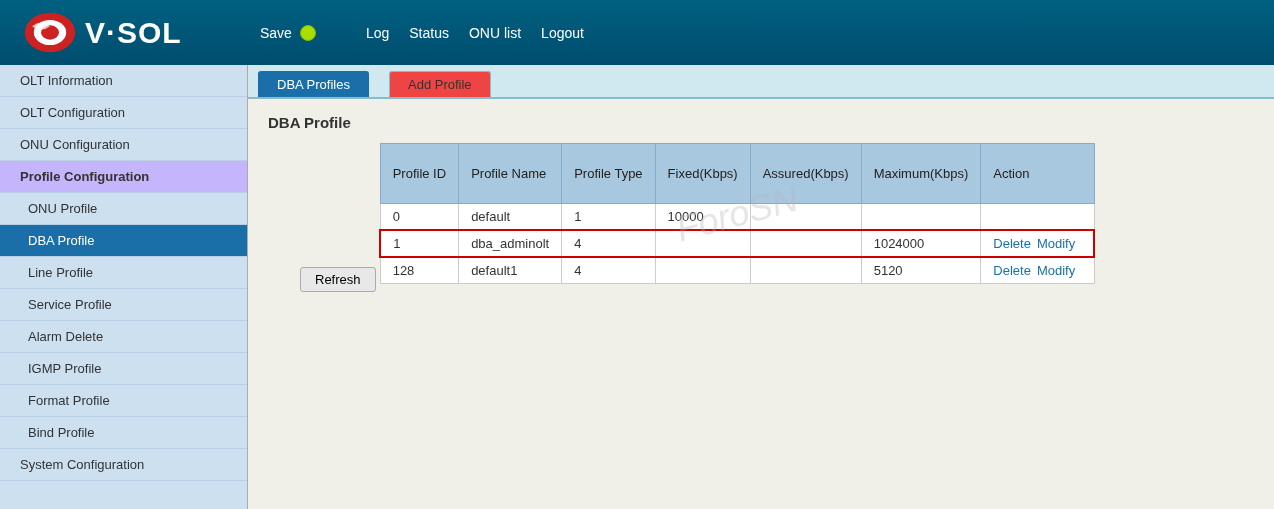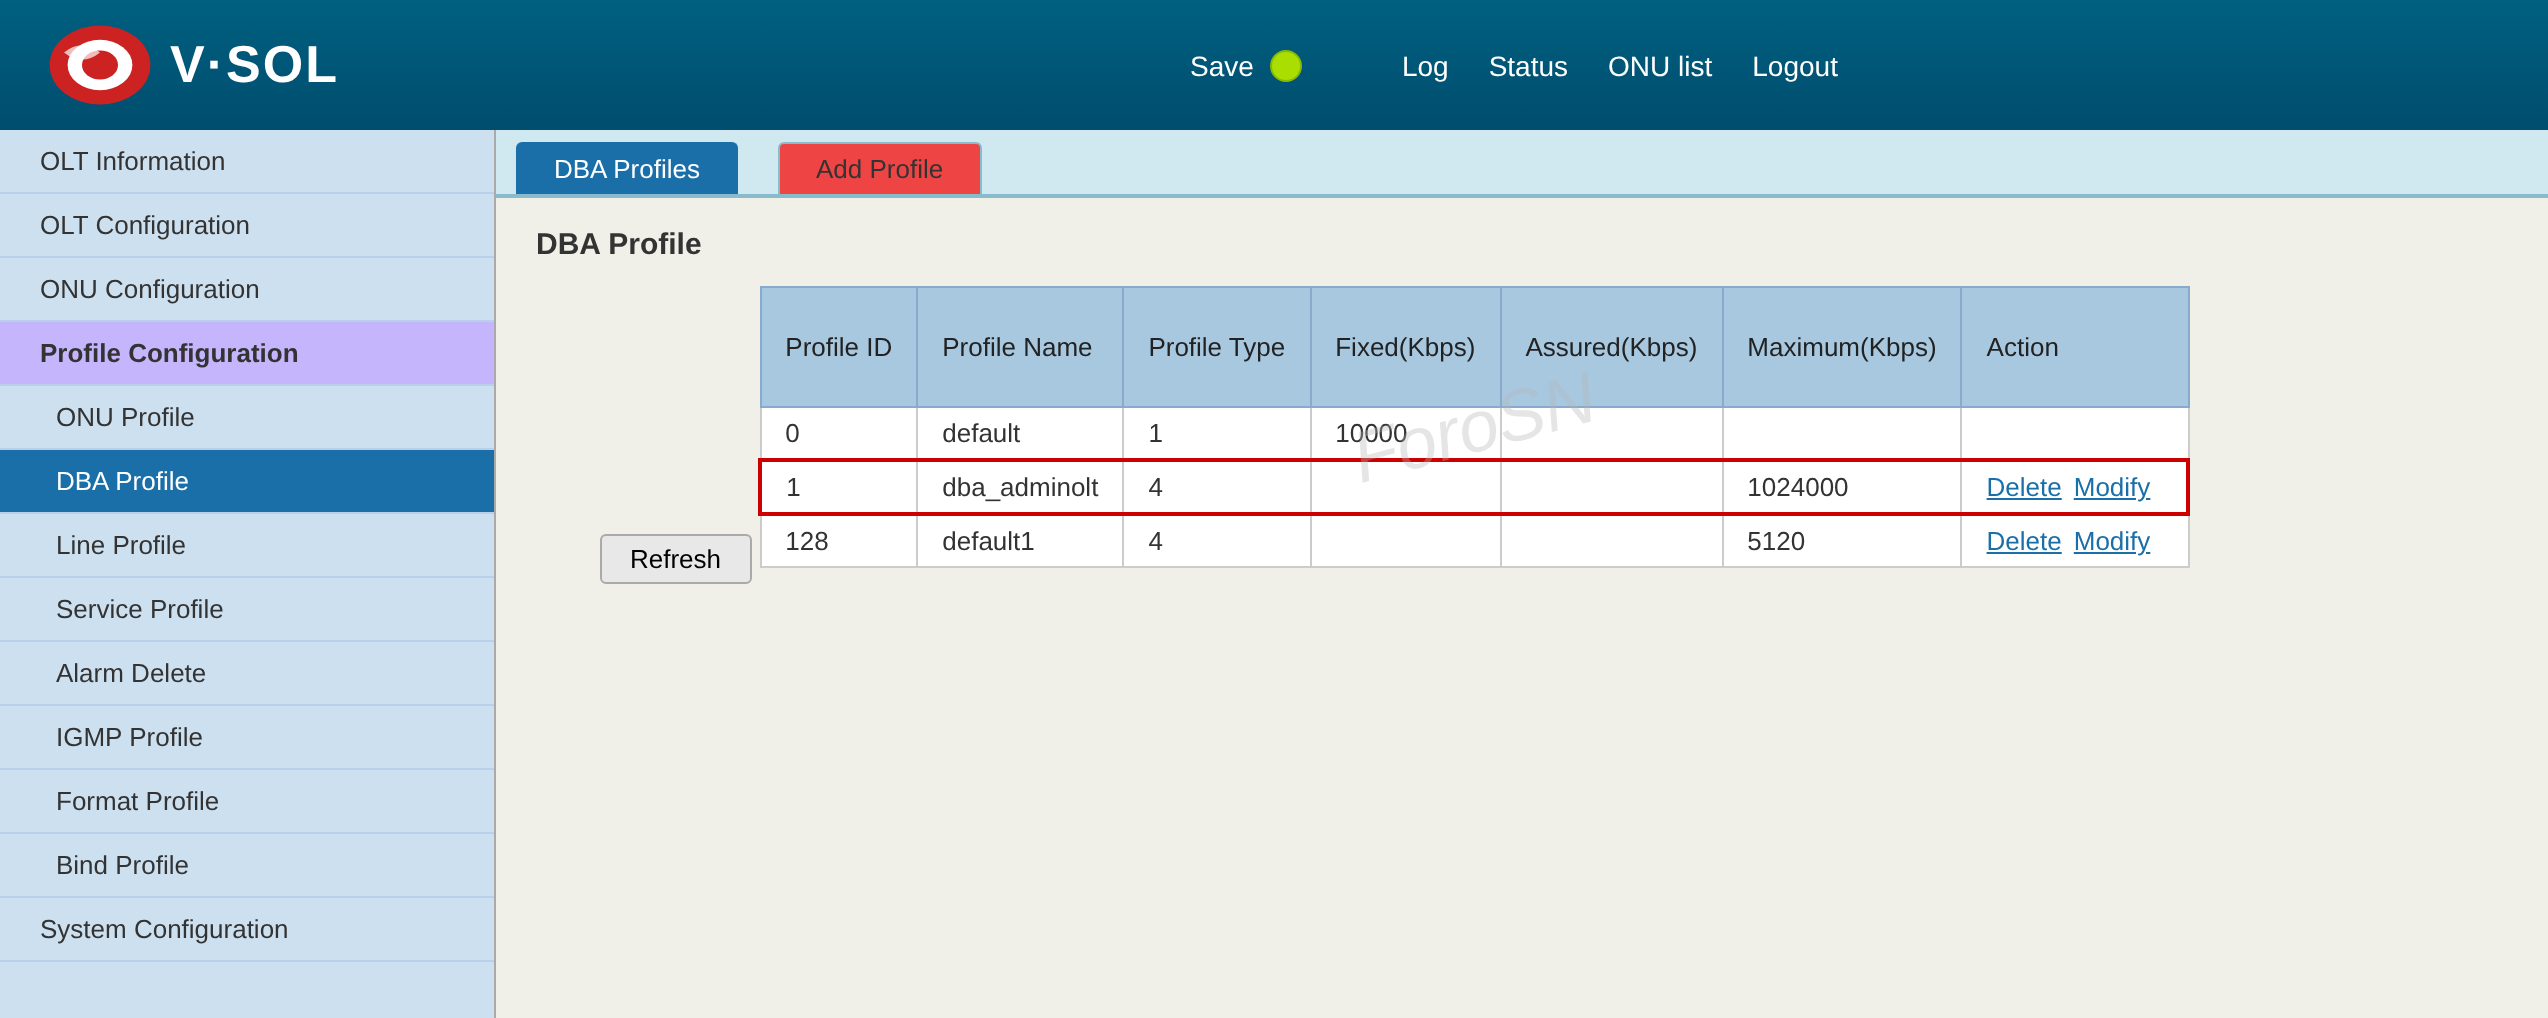--- a/index.html
+++ b/index.html
@@ -14,26 +14,26 @@
       padding: 0 20px;
       color: white;
       flex-shrink: 0;
     }
     .logo-area {
       width: 240px;
       display: flex;
       align-items: center;
     }
     .logo-svg { width: 60px; height: 45px; margin-right: 5px; }
-    .vsol-text { font-size: 26px; font-weight: bold; color: white; letter-spacing: 1px; }
+    .vsol-text { font-size: 30px; font-weight: bold; color: white; letter-spacing: 1px; }
     .header-nav {
       flex: 1;
       display: flex;
       align-items: center;
-      justify-content: center;
+      justify-content: flex-start;
       gap: 20px;
     }
     .header-save {
       display: flex;
       align-items: center;
       gap: 8px;
       margin-right: 30px;
     }
     .save-label { color: white; font-size: 14px; }
     .save-indicator {
@@ -162,21 +162,20 @@
     }
     .data-table tr.highlighted td:first-child {
       border-left: 2px solid #cc0000;
     }
     .data-table tr.highlighted td:last-child {
       border-right: 2px solid #cc0000;
     }
     .action-link {
       color: #1a6fa8;
       cursor: pointer;
-      text-decoration: underline;
       margin-right: 6px;
       font-size: 13px;
     }
 
     
     .table-wrapper {
       position: relative;
       display: inline-block;
     }
     .watermark {

